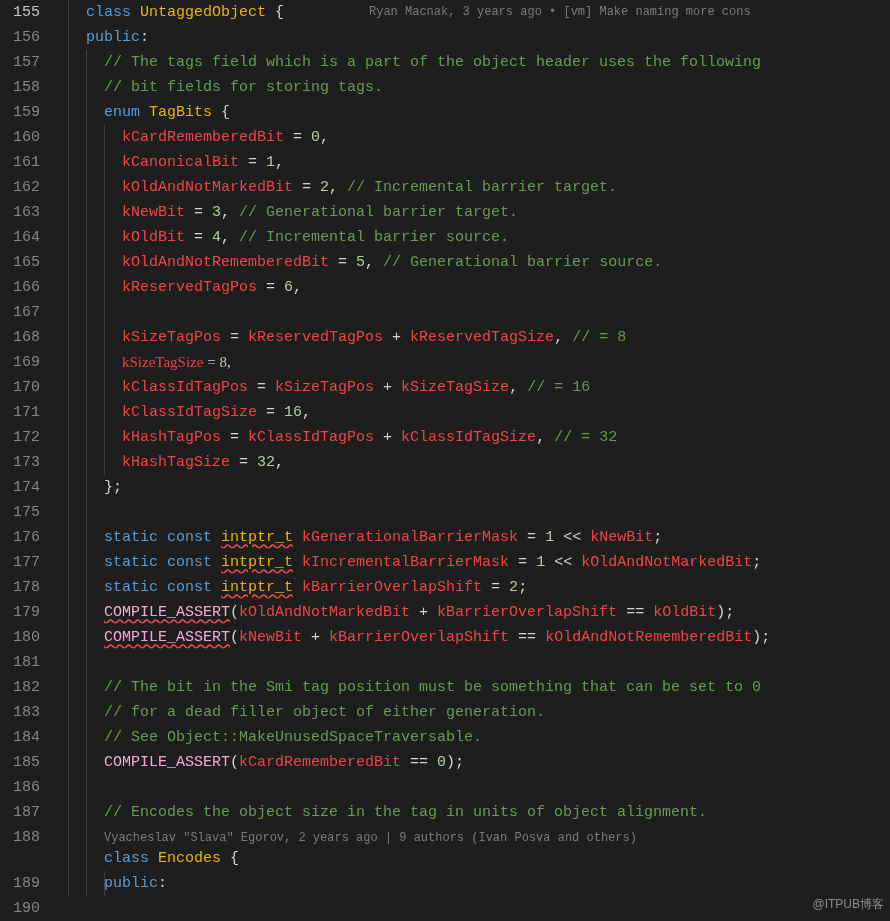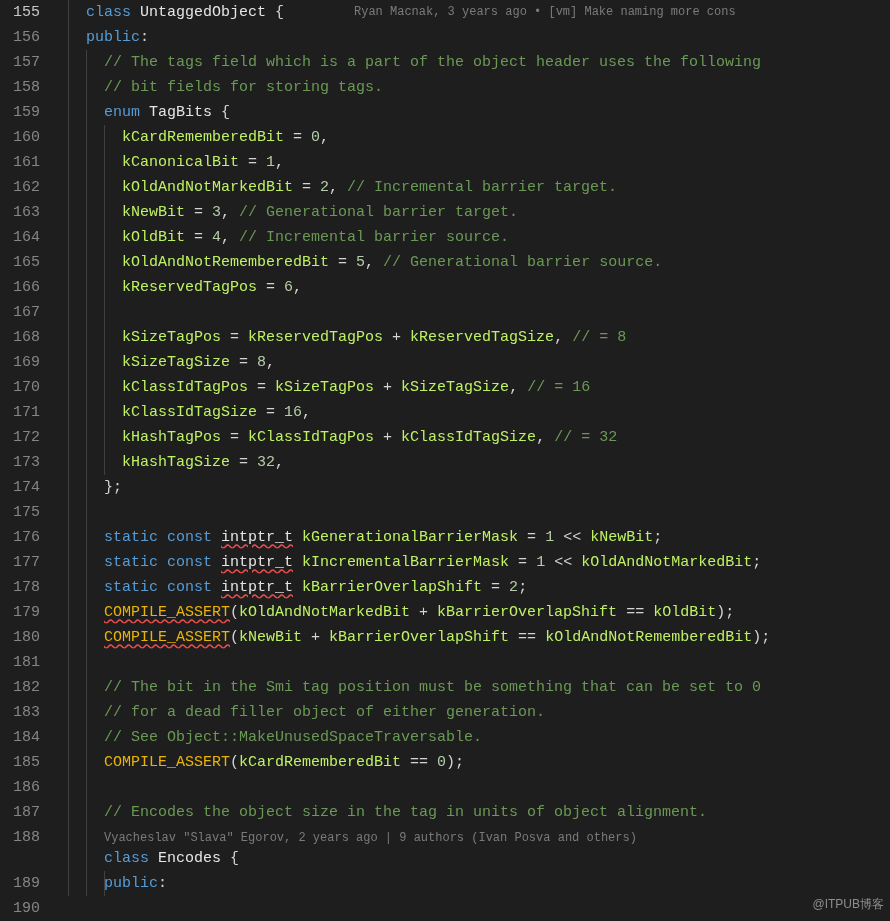--- a/index.html
+++ b/index.html
@@ -44,25 +44,25 @@
     border-left: 1px solid #404040;
     display: inline-block;
     height: 25px;
     vertical-align: top;
     width: 0;
     position: absolute;
     top: 0;
   }
   .content { position: relative; z-index: 2; }
   .kw { color: #569cd6; }
-  .type { color: #e5e5e5; }
-  .enumv { color: #bef264; }
+  .type { color: #eab308; }
+  .enumv { color: #ef4444; }
   .num { color: #b5cea8; }
   .cmt { color: #6a9955; }
-  .fn { color: #eab308; }
+  .fn { color: #f9a8d4; }
   .punc, .op { color: #d4d4d4; }
   .codelens {
     color: #999999;
     font-size: 12px;
     opacity: 0.75;
     white-space: nowrap;
     overflow: hidden;
   }
   .errorline {
     text-decoration-line: underline;
@@ -117,35 +117,35 @@
       <div class="ln">184</div>
       <div class="ln">185</div>
       <div class="ln">186</div>
       <div class="ln">187</div>
       <div class="ln">188</div>
       <div class="ln" style="height: 21px;"></div>
       <div class="ln">189</div>
       <div class="ln">190</div>
     </div>
   <div class="code" id="code">
-      <div class="codeline"><span class="indent-guide" style="left: 14px;"></span><span class="content" style="padding-left: 32px;"><span class="kw">class </span><span class="type">UntaggedObject</span><span class="punc"> {</span></span><span class="codelens" style="position: absolute; left: 300px; top: 0px; text-align: right;">Ryan Macnak, 3 years ago • [vm] Make naming more cons</span></div>
+      <div class="codeline"><span class="indent-guide" style="left: 14px;"></span><span class="content" style="padding-left: 32px;"><span class="kw">class </span><span class="type">UntaggedObject</span><span class="punc"> {</span></span><span class="codelens" style="position: absolute; left: 315px; top: 0px; text-align: right;">Ryan Macnak, 3 years ago • [vm] Make naming more cons</span></div>
       <div class="codeline"><span class="indent-guide" style="left: 14px;"></span><span class="content" style="padding-left: 32px;"><span class=""> </span><span class="kw">public</span><span class="punc">:</span></span></div>
       <div class="codeline"><span class="indent-guide" style="left: 14px;"></span><span class="indent-guide" style="left: 32px;"></span><span class="content" style="padding-left: 50px;"><span class="cmt">// The tags field which is a part of the object header uses the following</span></span></div>
       <div class="codeline"><span class="indent-guide" style="left: 14px;"></span><span class="indent-guide" style="left: 32px;"></span><span class="content" style="padding-left: 50px;"><span class="cmt">// bit fields for storing tags.</span></span></div>
       <div class="codeline"><span class="indent-guide" style="left: 14px;"></span><span class="indent-guide" style="left: 32px;"></span><span class="content" style="padding-left: 50px;"><span class="kw">enum </span><span class="type">TagBits</span><span class="punc"> {</span></span></div>
       <div class="codeline"><span class="indent-guide" style="left: 14px;"></span><span class="indent-guide" style="left: 32px;"></span><span class="indent-guide" style="left: 50px;"></span><span class="content" style="padding-left: 68px;"><span class="enumv">kCardRememberedBit</span><span class="op"> = </span><span class="num">0</span><span class="punc">,</span></span></div>
       <div class="codeline"><span class="indent-guide" style="left: 14px;"></span><span class="indent-guide" style="left: 32px;"></span><span class="indent-guide" style="left: 50px;"></span><span class="content" style="padding-left: 68px;"><span class="enumv">kCanonicalBit</span><span class="op"> = </span><span class="num">1</span><span class="punc">,</span></span></div>
       <div class="codeline"><span class="indent-guide" style="left: 14px;"></span><span class="indent-guide" style="left: 32px;"></span><span class="indent-guide" style="left: 50px;"></span><span class="content" style="padding-left: 68px;"><span class="enumv">kOldAndNotMarkedBit</span><span class="op"> = </span><span class="num">2</span><span class="punc">,      </span><span class="cmt">// Incremental barrier target.</span></span></div>
       <div class="codeline"><span class="indent-guide" style="left: 14px;"></span><span class="indent-guide" style="left: 32px;"></span><span class="indent-guide" style="left: 50px;"></span><span class="content" style="padding-left: 68px;"><span class="enumv">kNewBit</span><span class="op"> = </span><span class="num">3</span><span class="punc">,                  </span><span class="cmt">// Generational barrier target.</span></span></div>
       <div class="codeline"><span class="indent-guide" style="left: 14px;"></span><span class="indent-guide" style="left: 32px;"></span><span class="indent-guide" style="left: 50px;"></span><span class="content" style="padding-left: 68px;"><span class="enumv">kOldBit</span><span class="op"> = </span><span class="num">4</span><span class="punc">,                  </span><span class="cmt">// Incremental barrier source.</span></span></div>
       <div class="codeline"><span class="indent-guide" style="left: 14px;"></span><span class="indent-guide" style="left: 32px;"></span><span class="indent-guide" style="left: 50px;"></span><span class="content" style="padding-left: 68px;"><span class="enumv">kOldAndNotRememberedBit</span><span class="op"> = </span><span class="num">5</span><span class="punc">,  </span><span class="cmt">// Generational barrier source.</span></span></div>
       <div class="codeline"><span class="indent-guide" style="left: 14px;"></span><span class="indent-guide" style="left: 32px;"></span><span class="indent-guide" style="left: 50px;"></span><span class="content" style="padding-left: 68px;"><span class="enumv">kReservedTagPos</span><span class="op"> = </span><span class="num">6</span><span class="punc">,</span></span></div>
       <div class="codeline"><span class="indent-guide" style="left: 14px;"></span><span class="indent-guide" style="left: 32px;"></span><span class="indent-guide" style="left: 50px;"></span><span class="content" style="padding-left: 68px;"></span></div>
       <div class="codeline"><span class="indent-guide" style="left: 14px;"></span><span class="indent-guide" style="left: 32px;"></span><span class="indent-guide" style="left: 50px;"></span><span class="content" style="padding-left: 68px;"><span class="enumv">kSizeTagPos</span><span class="op"> = </span><span class="enumv">kReservedTagPos</span><span class="op"> + </span><span class="enumv">kReservedTagSize</span><span class="punc">,  </span><span class="cmt">// = 8</span></span></div>
-      <div class="codeline"><span class="indent-guide" style="left: 14px;"></span><span class="indent-guide" style="left: 32px;"></span><span class="indent-guide" style="left: 50px;"></span><span class="content" style="padding-left: 68px;"><span class="enumv">kSizeTagSize</span><span class="op"> = </span><span class="num">8</span><span class="punc">,</span></span></div>
+      <div class="codeline"><span class="indent-guide" style="left: 14px;"></span><span class="indent-guide" style="left: 32px;"></span><span class="indent-guide" style="left: 50px;"></span><span class="content" style="padding-left: 68px; font-family: Liberation Serif, serif;"><span class="enumv">kSizeTagSize</span><span class="op"> = </span><span class="num">8</span><span class="punc">,</span></span></div>
       <div class="codeline"><span class="indent-guide" style="left: 14px;"></span><span class="indent-guide" style="left: 32px;"></span><span class="indent-guide" style="left: 50px;"></span><span class="content" style="padding-left: 68px;"><span class="enumv">kClassIdTagPos</span><span class="op"> = </span><span class="enumv">kSizeTagPos</span><span class="op"> + </span><span class="enumv">kSizeTagSize</span><span class="punc">,  </span><span class="cmt">// = 16</span></span></div>
       <div class="codeline"><span class="indent-guide" style="left: 14px;"></span><span class="indent-guide" style="left: 32px;"></span><span class="indent-guide" style="left: 50px;"></span><span class="content" style="padding-left: 68px;"><span class="enumv">kClassIdTagSize</span><span class="op"> = </span><span class="num">16</span><span class="punc">,</span></span></div>
       <div class="codeline"><span class="indent-guide" style="left: 14px;"></span><span class="indent-guide" style="left: 32px;"></span><span class="indent-guide" style="left: 50px;"></span><span class="content" style="padding-left: 68px;"><span class="enumv">kHashTagPos</span><span class="op"> = </span><span class="enumv">kClassIdTagPos</span><span class="op"> + </span><span class="enumv">kClassIdTagSize</span><span class="punc">,  </span><span class="cmt">// = 32</span></span></div>
       <div class="codeline"><span class="indent-guide" style="left: 14px;"></span><span class="indent-guide" style="left: 32px;"></span><span class="indent-guide" style="left: 50px;"></span><span class="content" style="padding-left: 68px;"><span class="enumv">kHashTagSize</span><span class="op"> = </span><span class="num">32</span><span class="punc">,</span></span></div>
       <div class="codeline"><span class="indent-guide" style="left: 14px;"></span><span class="indent-guide" style="left: 32px;"></span><span class="content" style="padding-left: 50px;"><span class="punc">};</span></span></div>
       <div class="codeline"><span class="indent-guide" style="left: 14px;"></span><span class="indent-guide" style="left: 32px;"></span><span class="content" style="padding-left: 50px;"></span></div>
       <div class="codeline"><span class="indent-guide" style="left: 14px;"></span><span class="indent-guide" style="left: 32px;"></span><span class="content" style="padding-left: 50px;"><span class="kw">static const </span><span class="type errorline">intptr_t</span><span class=""> </span><span class="enumv">kGenerationalBarrierMask</span><span class="op"> = </span><span class="num">1</span><span class="op"> &lt;&lt; </span><span class="enumv">kNewBit</span><span class="punc">;</span></span></div>
       <div class="codeline"><span class="indent-guide" style="left: 14px;"></span><span class="indent-guide" style="left: 32px;"></span><span class="content" style="padding-left: 50px;"><span class="kw">static const </span><span class="type errorline">intptr_t</span><span class=""> </span><span class="enumv">kIncrementalBarrierMask</span><span class="op"> = </span><span class="num">1</span><span class="op"> &lt;&lt; </span><span class="enumv">kOldAndNotMarkedBit</span><span class="punc">;</span></span></div>
       <div class="codeline"><span class="indent-guide" style="left: 14px;"></span><span class="indent-guide" style="left: 32px;"></span><span class="content" style="padding-left: 50px;"><span class="kw">static const </span><span class="type errorline">intptr_t</span><span class=""> </span><span class="enumv">kBarrierOverlapShift</span><span class="op"> = </span><span class="num">2</span><span class="punc">;</span></span></div>
       <div class="codeline"><span class="indent-guide" style="left: 14px;"></span><span class="indent-guide" style="left: 32px;"></span><span class="content" style="padding-left: 50px;"><span class="fn errorline">COMPILE_ASSERT</span><span class="punc">(</span><span class="enumv">kOldAndNotMarkedBit</span><span class="op"> + </span><span class="enumv">kBarrierOverlapShift</span><span class="op"> == </span><span class="enumv">kOldBit</span><span class="punc">);</span></span></div>

